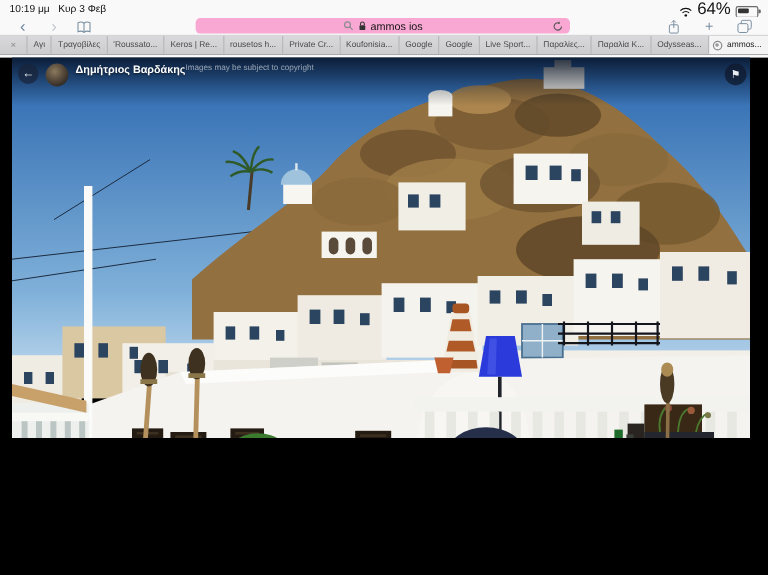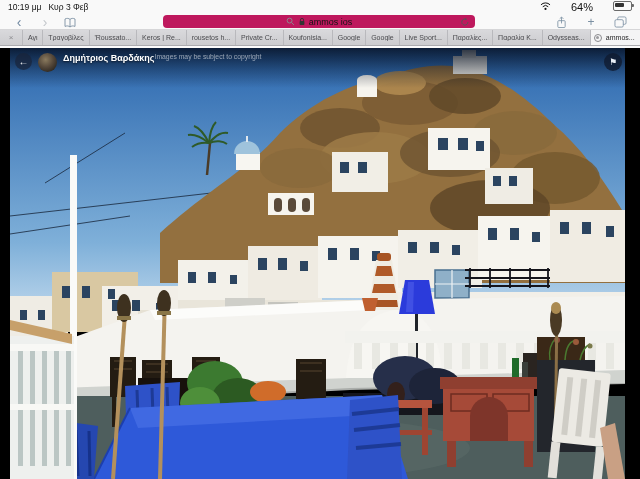--- a/index.html
+++ b/index.html
@@ -1,30 +1,30 @@
 <!DOCTYPE html>
 <html><head>
 <meta charset="utf-8">
 <style>
   html,body{margin:0;padding:0;background:#000;}
-  .screen{position:relative;width:640px;height:479px;overflow:hidden;background:#fff;
+  .screen{position:relative;width:640px;height:365px;overflow:hidden;background:#fff;
     font-family:"Liberation Sans","DejaVu Sans",sans-serif;}
   
   .status{position:absolute;top:0;left:0;width:640px;height:14px;background:#f9f9f9;
     display:flex;justify-content:space-between;align-items:center;padding:0 8px;box-sizing:border-box;}
   .status .left{display:flex;gap:7px;font-size:8.5px;color:#111;}
-  .status .right{display:flex;gap:20px;align-items:flex-start;font-size:11px;color:#111;}
+  .status .right{display:flex;gap:4px;align-items:flex-end;font-size:14px;color:#111;}
   .batt{position:relative;width:17px;height:8px;border:1px solid #6a6a6a;border-radius:2px;}
   .batt .lvl{position:absolute;left:1px;top:1px;height:4px;background:#333;border-radius:1px;}
   .batt .tip{position:absolute;right:-3px;top:2px;width:2px;height:3px;background:#6a6a6a;border-radius:0 1px 1px 0;}
   
   .toolbar{position:absolute;top:14px;left:0;width:640px;height:16px;background:#f9f9f9;border-bottom:1px solid #d6d6d8;box-sizing:border-box;}
   .navbtn{position:absolute;top:0;height:16px;display:flex;align-items:center;justify-content:center;}
   .chev{font-size:14px;line-height:12px;font-weight:400;}
-  .addr{position:absolute;left:163px;top:1px;width:312px;height:13px;background:#be185d;border-radius:4px;
+  .addr{position:absolute;left:163px;top:1px;width:312px;height:13px;background:#f9a8d4;border-radius:4px;
     display:flex;align-items:center;justify-content:center;gap:3px;font-size:9px;color:#131313;}
   .addr .reload{position:absolute;right:5px;top:1.5px;}
   
   .tabs{position:absolute;top:30px;left:0;width:640px;height:16px;background:#cfcfd3;display:flex;border-bottom:1px solid #ababaf;box-sizing:border-box;}
   .tab{flex:1 1 auto;min-width:0;border-left:1px solid #b9b9bd;background:linear-gradient(#d9d9dc,#cccccf);
     display:flex;align-items:center;justify-content:center;gap:2px;overflow:hidden;}
   .tab:first-child{border-left:none;flex:0 0 22px;}
   .tab .tlabel{font-size:7px;color:#4a4a4e;white-space:nowrap;overflow:hidden;text-overflow:ellipsis;padding:0 2px;}
   .tab.active{background:#f4f4f5;flex:1.15 1 auto;}
   .tab.active .tlabel{color:#1c1c1e;}

